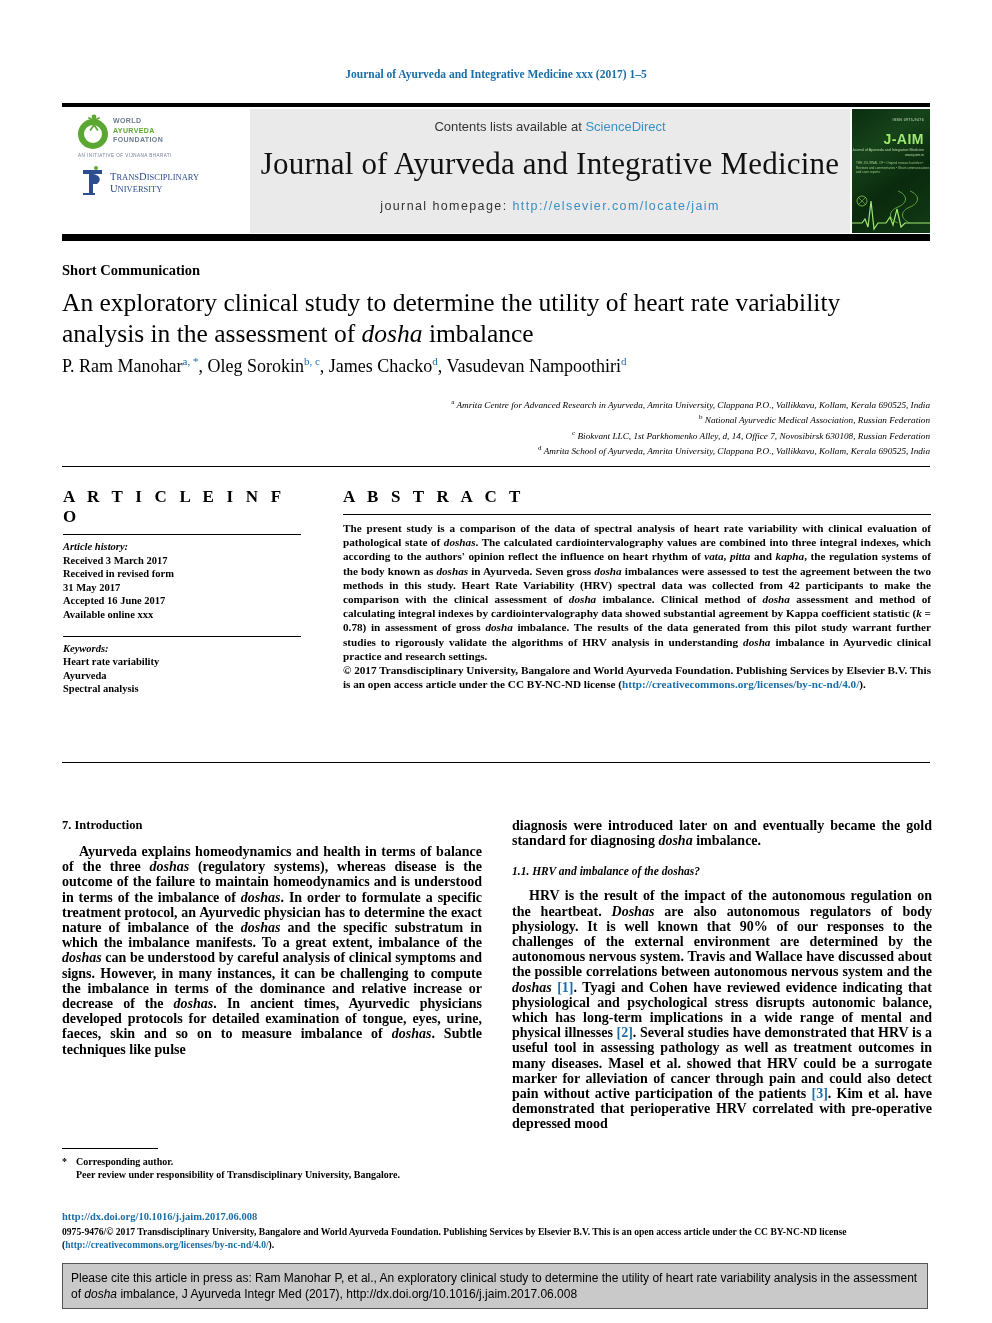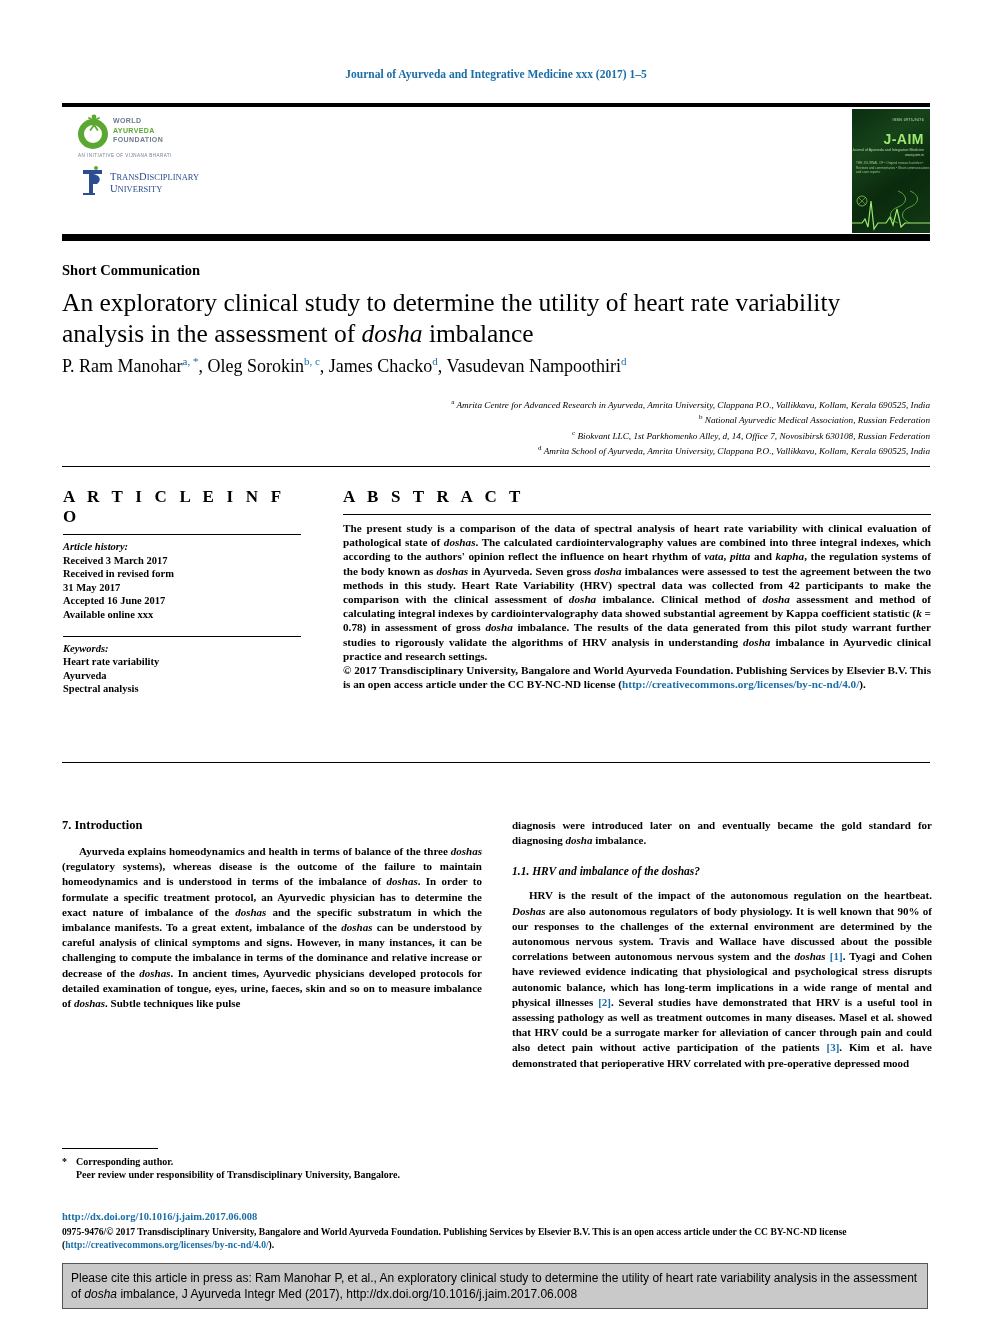--- a/index.html
+++ b/index.html
@@ -258,21 +258,21 @@
     margin: 0 0 11px 0;
   }
   .h3 {
     font-family: "Liberation Serif", serif;
     font-weight: bold; font-style: italic; font-size: 11.5px;
     margin: 17px 0 11px 0;
   }
   .para {
     font-family: "Liberation Serif", serif;
     font-weight: bold;
-    font-size: 11px;
+    font-size: 14px;
     line-height: 15.2px;
     text-align: justify;
     text-indent: 17px;
     margin: 0;
   }
   .para.noindent { text-indent: 0; }
   .para i { font-style: italic; }
   .ref { color: #1a6ea8; }
 
   
@@ -352,20 +352,29 @@
           <circle cx="16" cy="3" r="2" fill="#5aa832"></circle>
           <path d="M3 29 L15 29" stroke="#2c4d8f" stroke-width="2"></path>
         </svg>
         <div class="td-text">
           <div><span class="cap">T</span>RANS<span class="cap">D</span>ISCIPLINARY</div>
           <div><span class="cap">U</span>NIVERSITY</div>
         </div>
       </div>
     </div>
 
+    <div class="contents-box">
+      <div class="contents-line">
+        <span>Contents lists available at </span><span class="sd">ScienceDirect</span>
+      </div>
+      <div class="journal-title-big">Journal of Ayurveda and Integrative Medicine</div>
+      <div class="homepage-line">
+        <span>journal homepage: </span><span class="url">http://elsevier.com/locate/jaim</span>
+      </div>
+    </div>
 
     <div class="cover-box">
       <div class="cover-toptext">ISSN 0975-9476</div>
       <div class="cover-title">J-AIM</div>
       <div class="cover-sub">Journal of Ayurveda and Integrative Medicine
 www.jaim.in</div>
       <div class="cover-left-lines">THE JOURNAL OF
 • Original research articles
 • Reviews and commentaries
 • Short communications and case reports</div>

